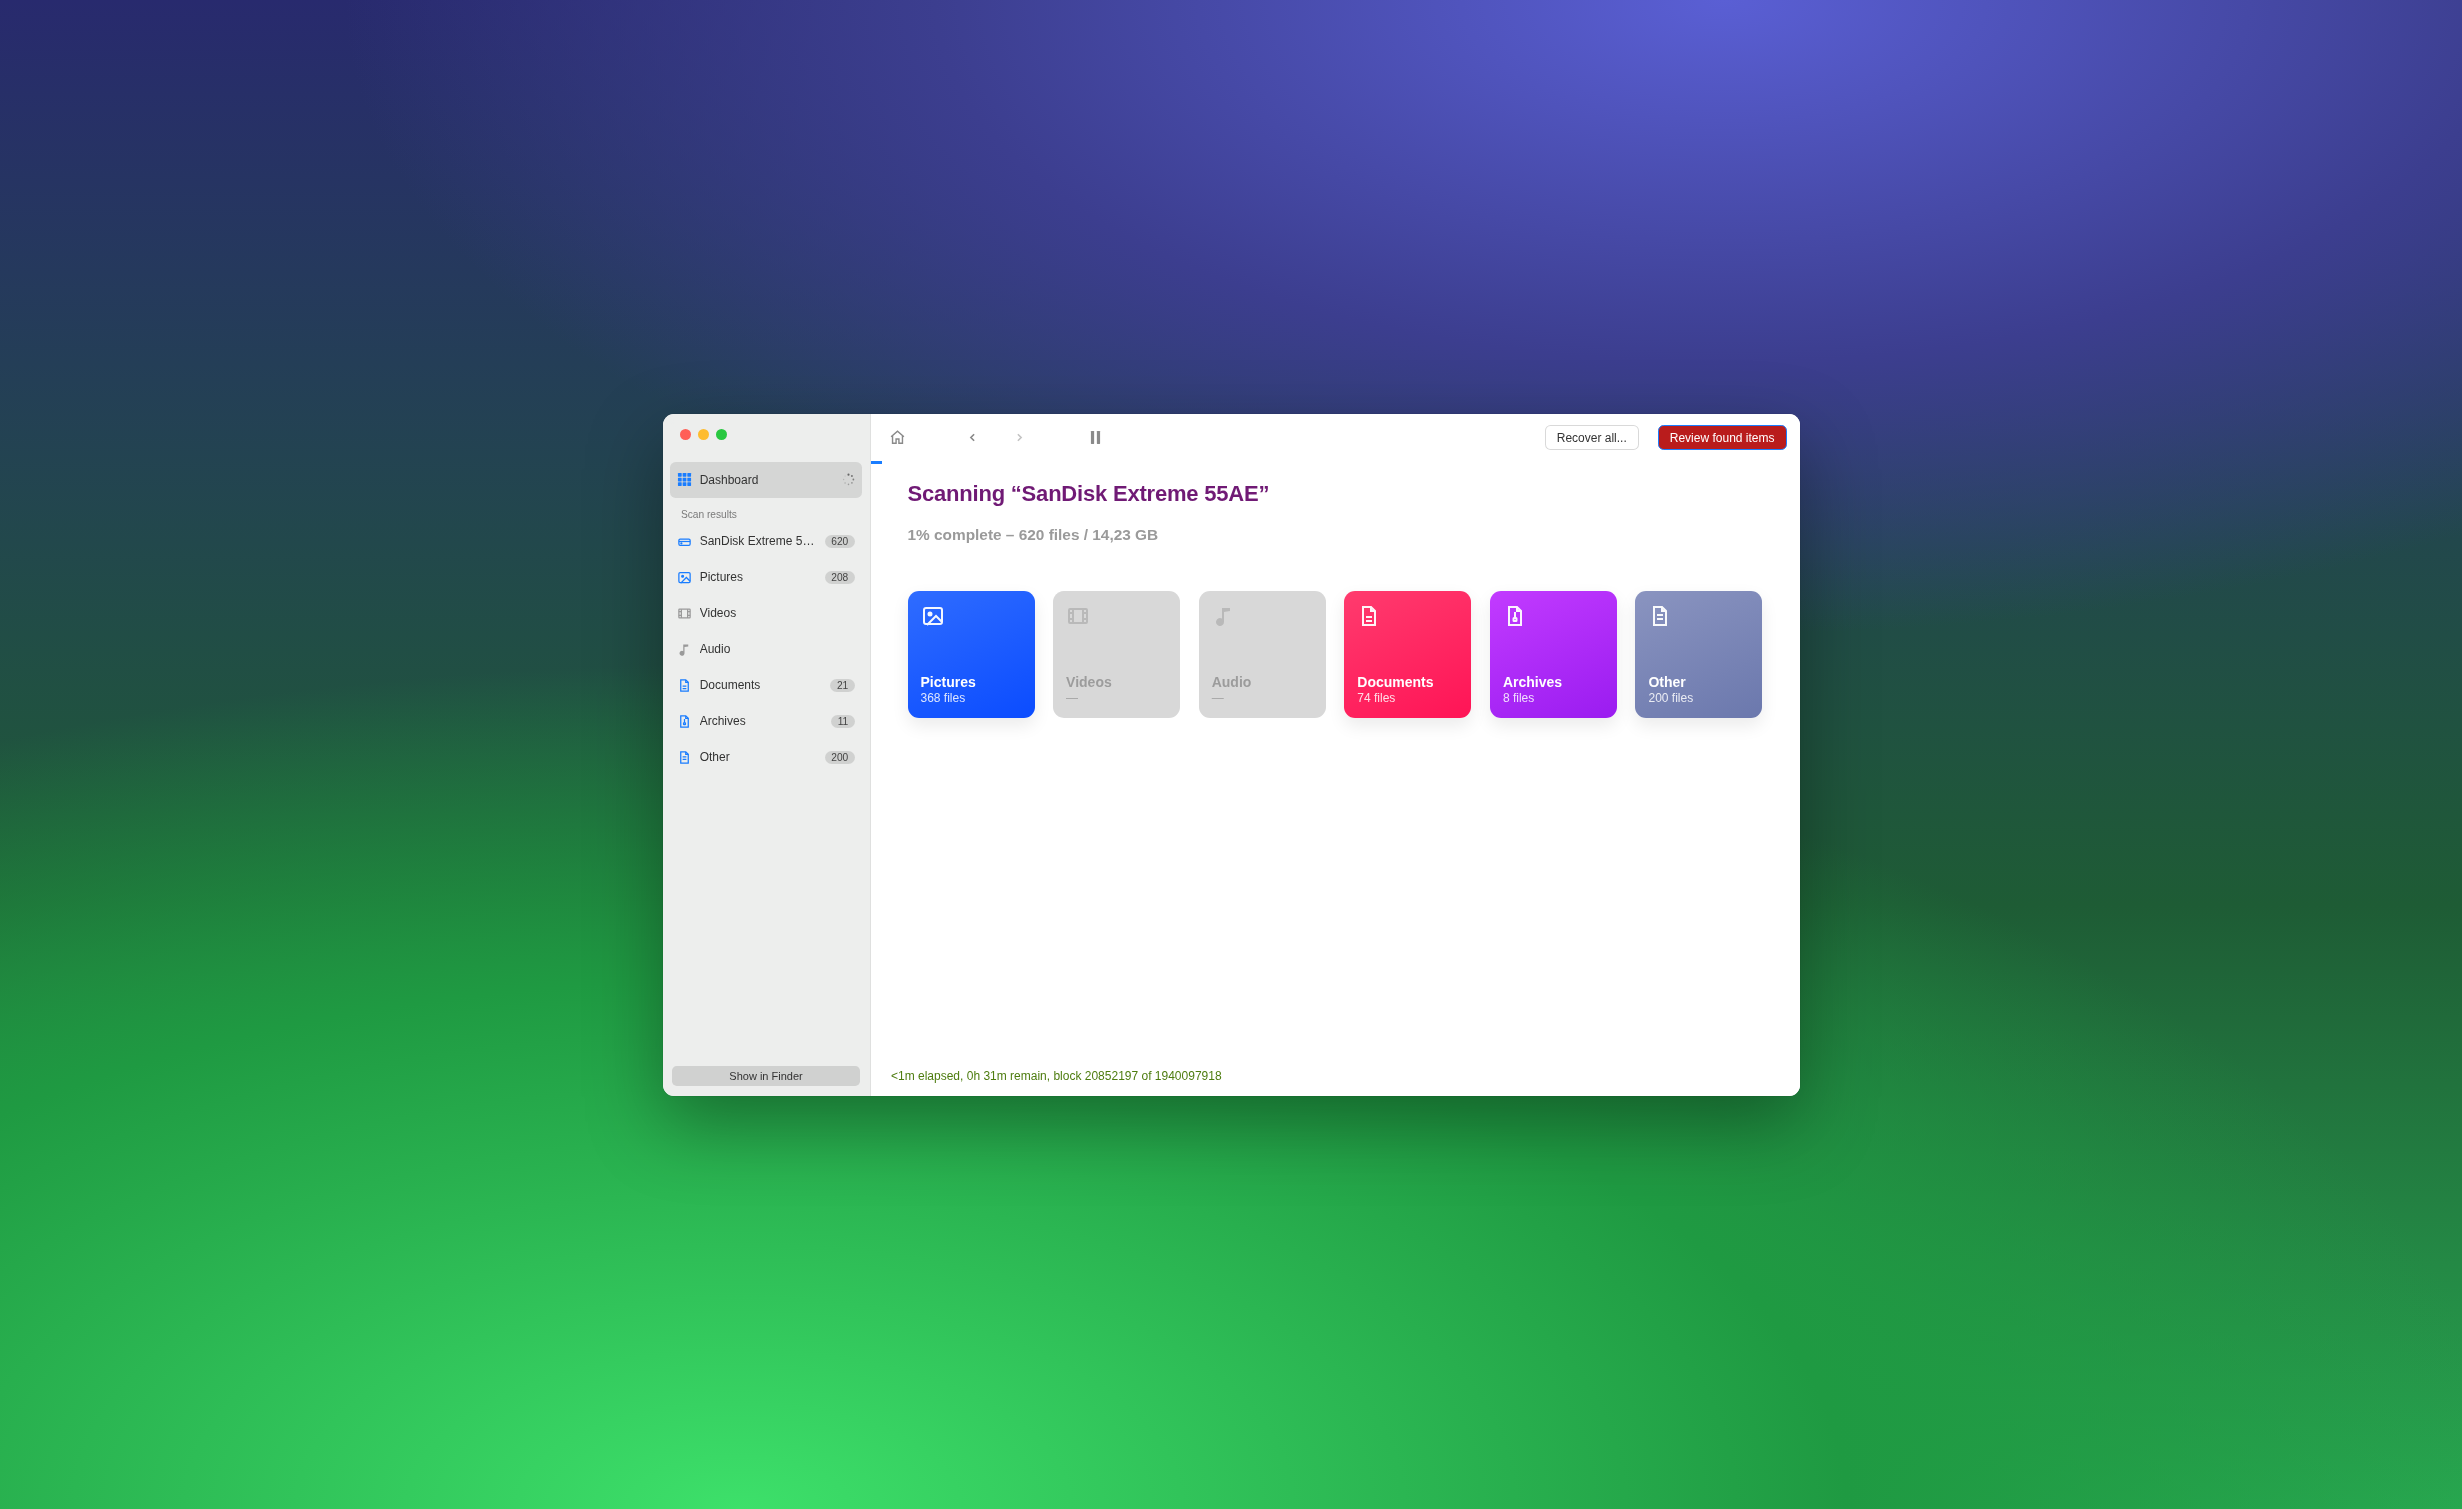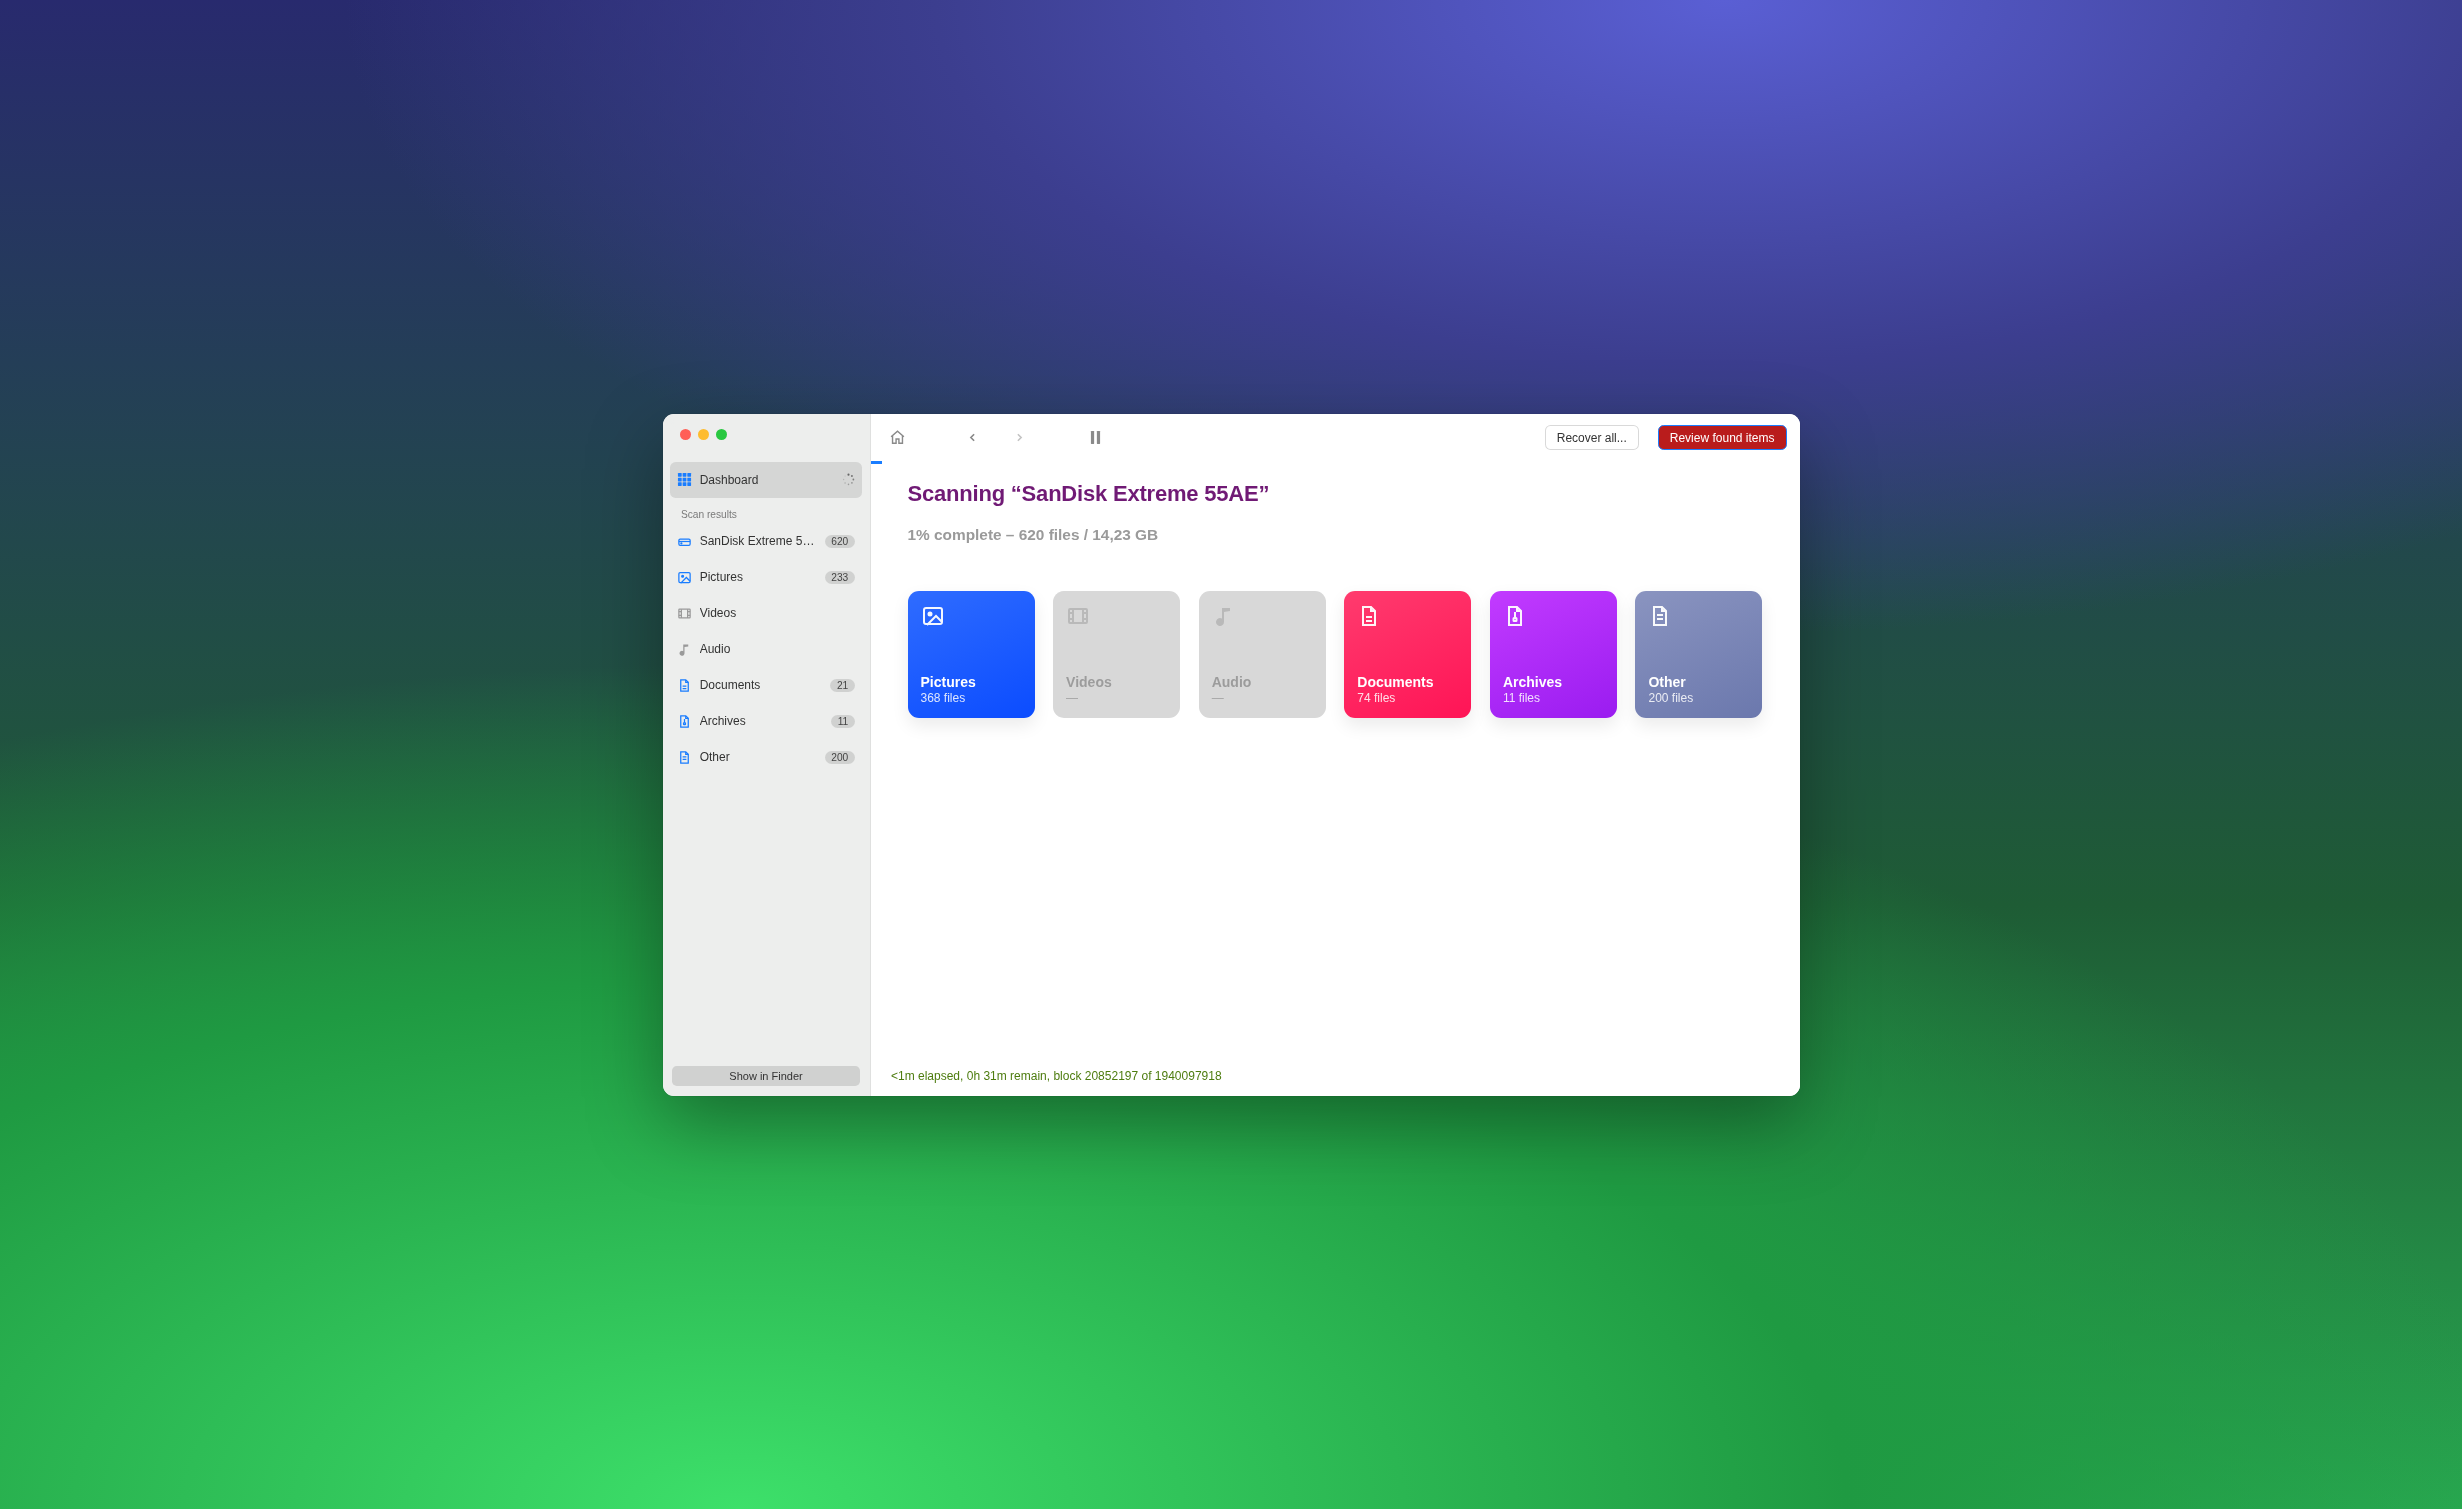--- a/index.html
+++ b/index.html
@@ -250,21 +250,21 @@
           </div>
           <div class="nav-item">
             <span class="nav-icon">
               <svg width="15" height="15" viewBox="0 0 24 24" fill="none" stroke="#1a7dff" stroke-width="2">
                 <rect x="3" y="4" width="18" height="16" rx="2"></rect>
                 <circle cx="9" cy="10" r="1.5" fill="#1a7dff"></circle>
                 <path d="M21 18l-6-6-9 9"></path>
               </svg>
             </span>
             <span class="nav-label">Pictures</span>
-            <span class="badge">233</span>
+            <span class="badge">208</span>
           </div>
           <div class="nav-item">
             <span class="nav-icon">
               <svg width="15" height="15" viewBox="0 0 24 24" fill="none" stroke="#9a9a9a" stroke-width="2">
                 <rect x="3" y="5" width="18" height="14" rx="1"></rect>
                 <path d="M7 5v14M17 5v14M3 9h4M3 15h4M17 9h4M17 15h4"></path>
               </svg>
             </span>
             <span class="nav-label">Videos</span>
           </div>
@@ -411,21 +411,21 @@
             <div class="card-icon">
               <svg width="100%" height="100%" viewBox="0 0 24 24" fill="none" stroke="#ffffff" stroke-width="2">
                 <path d="M6 3h8l4 4v14H6z"></path>
                 <path d="M14 3v4h4"></path>
                 <path d="M12 8v6"></path>
                 <rect x="10.5" y="14" width="3" height="3" rx="0.5"></rect>
               </svg>
             </div>
             <div class="card-bottom">
               <div class="card-title">Archives</div>
-              <div class="card-sub">11 files</div>
+              <div class="card-sub">8 files</div>
             </div>
           </div>
           <div class="card" style="background: linear-gradient(155deg, rgb(138, 148, 192) 0%, rgb(107, 120, 173) 100%);">
             <div class="card-icon">
               <svg width="100%" height="100%" viewBox="0 0 24 24" fill="none" stroke="#ffffff" stroke-width="2">
                 <path d="M6 3h8l4 4v14H6z"></path>
                 <path d="M14 3v4h4"></path>
                 <path d="M9 11h6M9 15h6"></path>
               </svg>
             </div>

